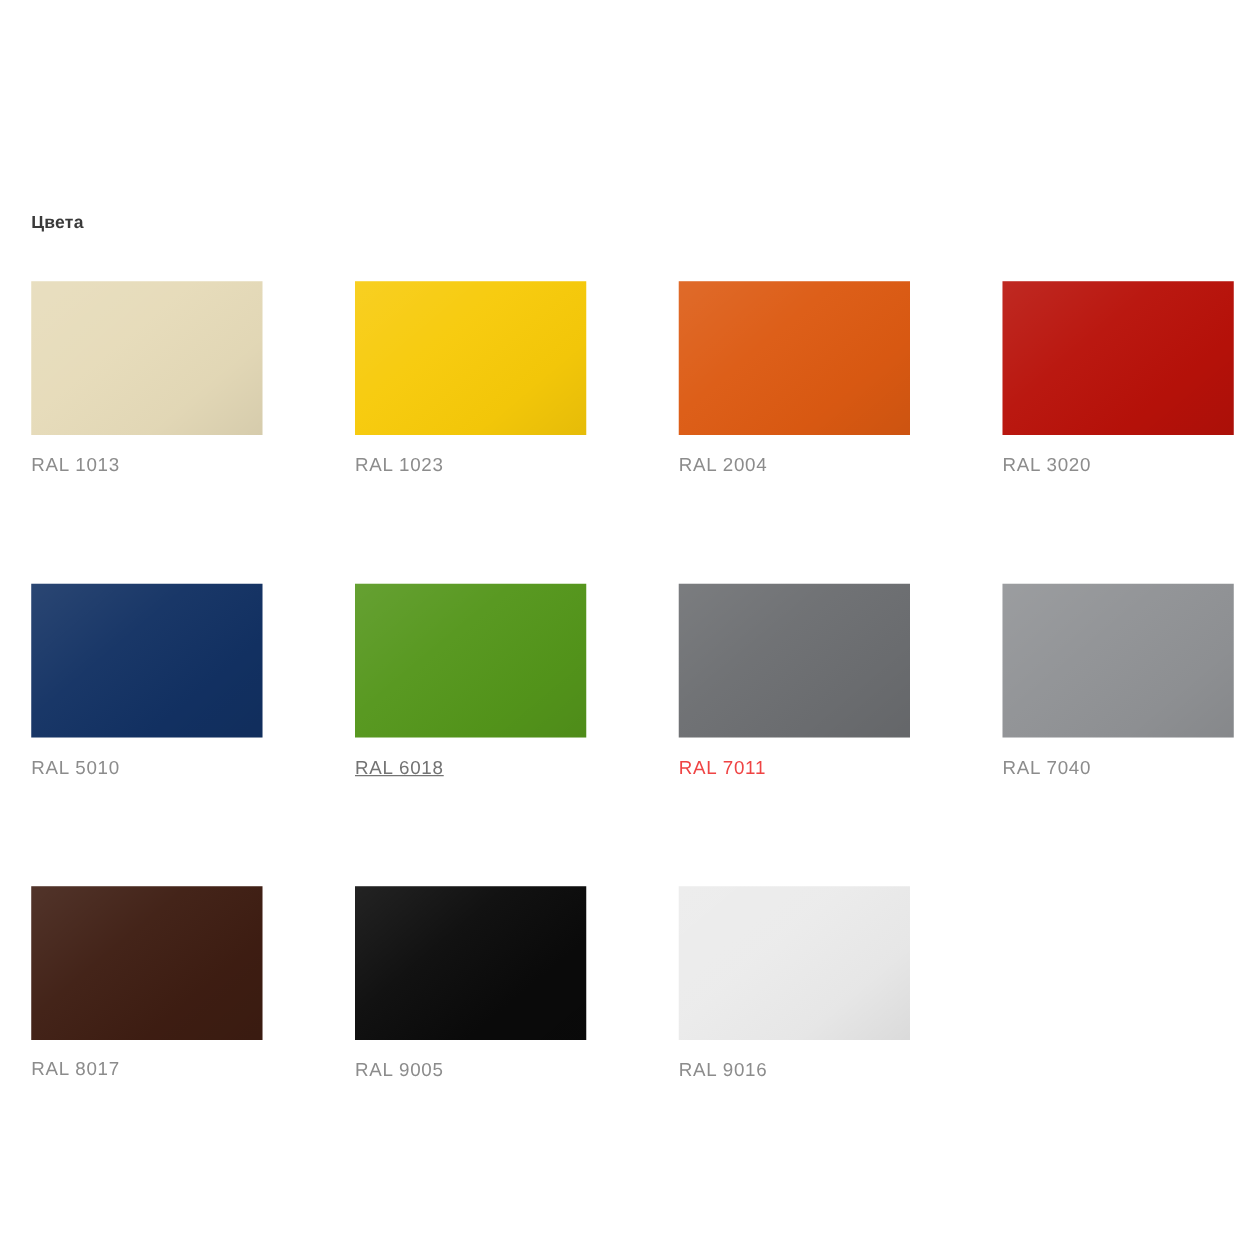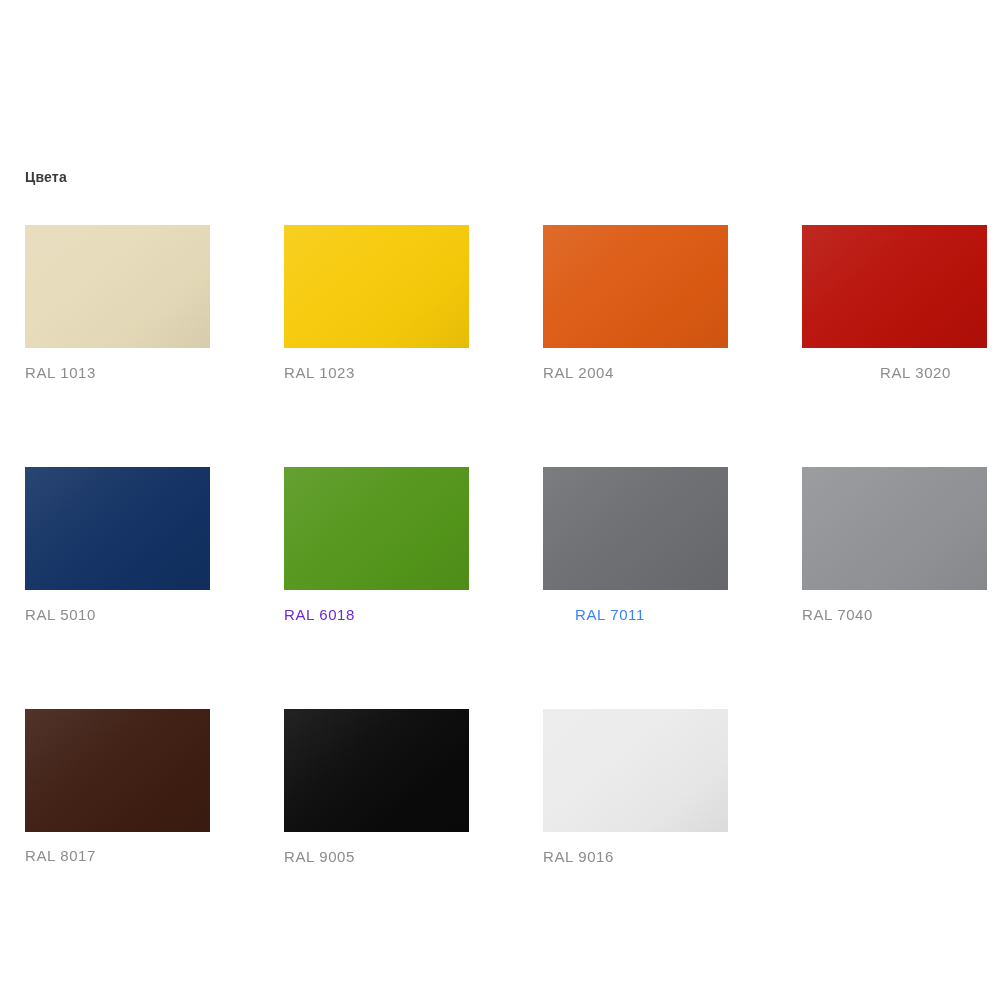--- a/index.html
+++ b/index.html
@@ -98,42 +98,42 @@
       <div class="swatch-chip" style="background: rgb(220, 90, 18);">
         <div class="sheen"></div>
       </div>
       <div class="swatch-label" style="color: rgb(140, 140, 140);">RAL 2004</div>
     </div>
 
     <div class="swatch-cell">
       <div class="swatch-chip" style="background: rgb(184, 17, 9);">
         <div class="sheen"></div>
       </div>
-      <div class="swatch-label" style="color: rgb(140, 140, 140); text-align: right;">RAL 3020</div>
+      <div class="swatch-label" style="color: rgb(140, 140, 140);">RAL 3020</div>
     </div>
 
     <div class="swatch-cell">
       <div class="swatch-chip" style="background: rgb(18, 49, 99);">
         <div class="sheen"></div>
       </div>
       <div class="swatch-label" style="color: rgb(140, 140, 140);">RAL 5010</div>
     </div>
 
     <div class="swatch-cell">
       <div class="swatch-chip" style="background: rgb(84, 150, 27);">
         <div class="sheen"></div>
       </div>
-      <div class="swatch-label" style="color: #6d28d9;">RAL 6018</div>
+      <div class="swatch-label" style="color: #737373; text-decoration: underline;">RAL 6018</div>
     </div>
 
     <div class="swatch-cell">
       <div class="swatch-chip" style="background: rgb(108, 110, 113);">
         <div class="sheen"></div>
       </div>
-      <div class="swatch-label" style="color: #3b82f6; margin-left: 32px;">RAL 7011</div>
+      <div class="swatch-label" style="color: #ef4444;">RAL 7011</div>
     </div>
 
 
     <div class="swatch-cell">
       <div class="swatch-chip" style="background: rgb(144, 146, 149);">
         <div class="sheen"></div>
       </div>
       <div class="swatch-label" style="color: rgb(140, 140, 140);">RAL 7040</div>
     </div>
 

